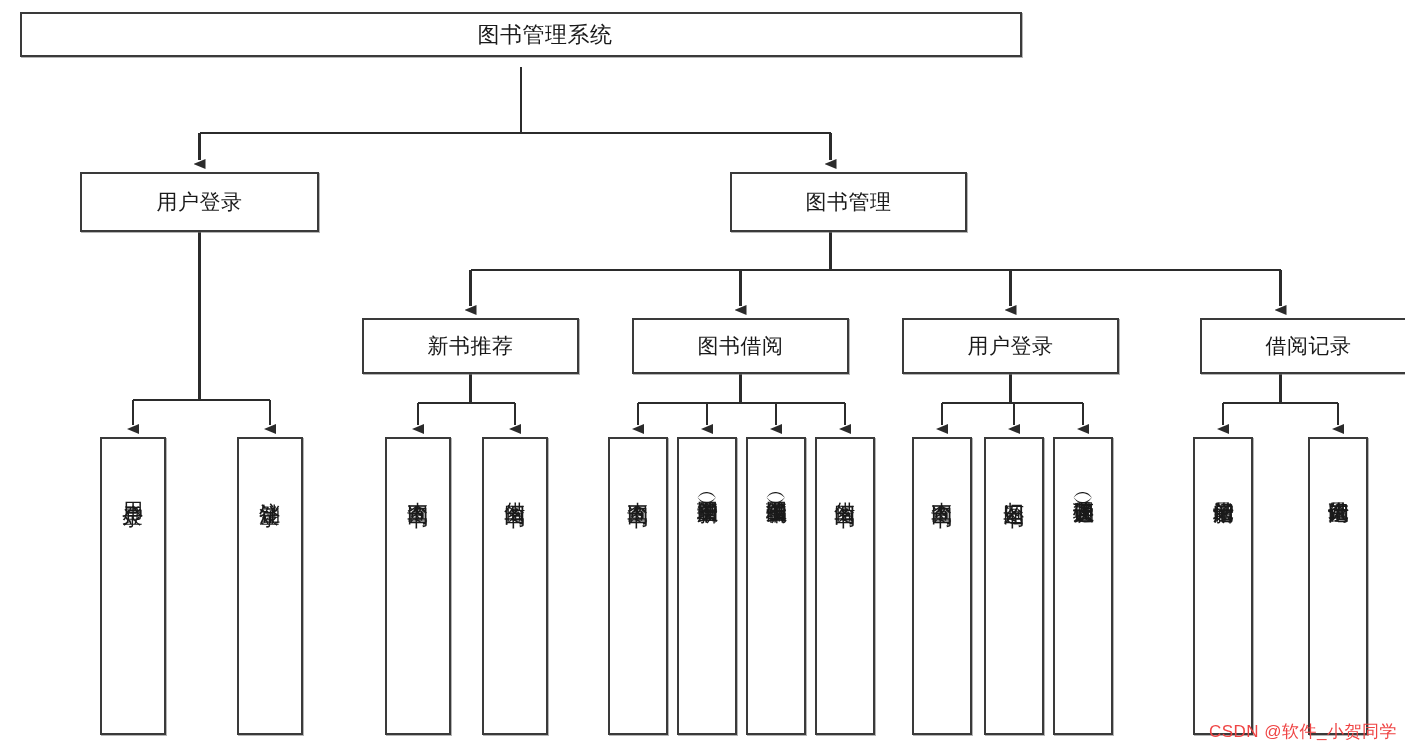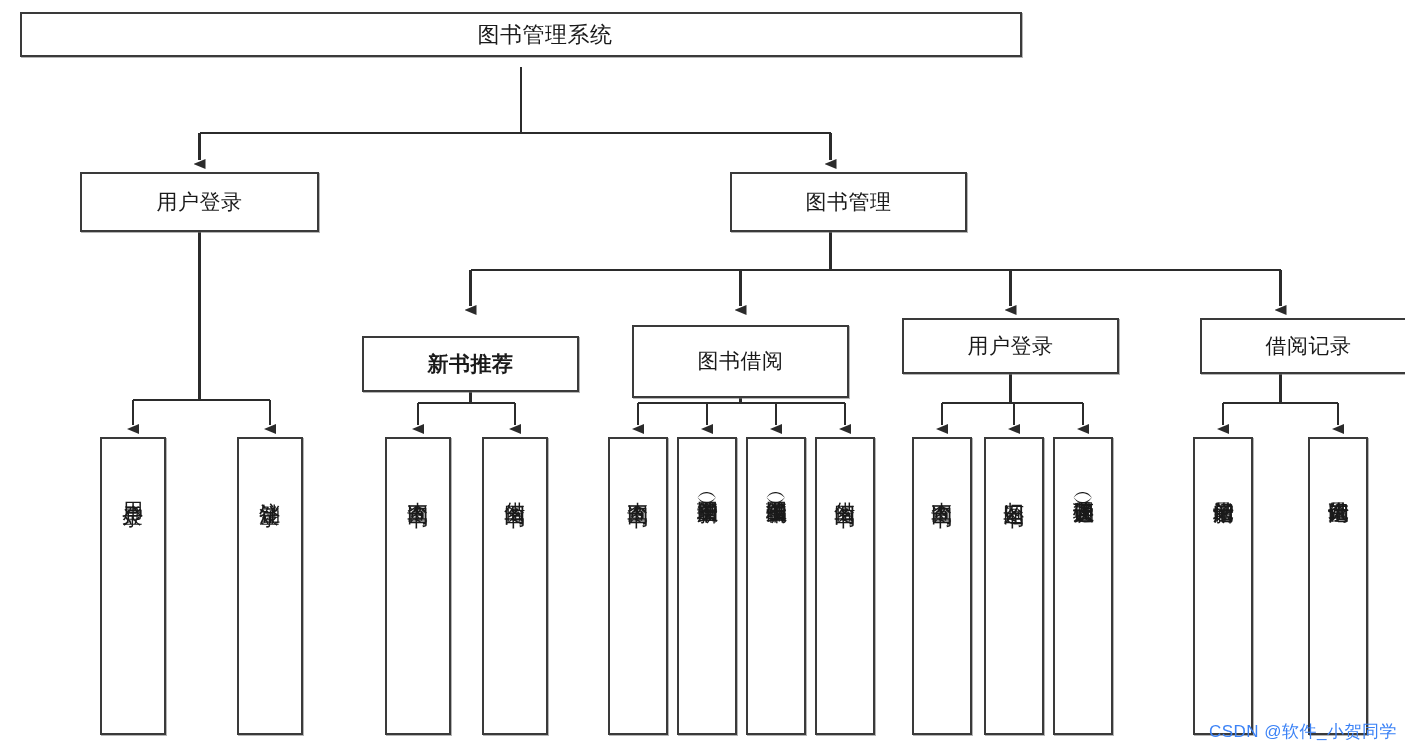--- a/index.html
+++ b/index.html
@@ -62,21 +62,21 @@
     letter-spacing: 0px;
   }
   .node.root .label {
     font-size: 22px;
   }
   #watermark {
     position: absolute;
     right: 8px;
     bottom: 4px;
     font-size: 17px;
-    color: #3b82f6;
+    color: #ef4444;
     letter-spacing: 0.5px;
     z-index: 5;
     white-space: nowrap;
   }
 </style>
 </head>
 <body>
 
 <div id="canvas">
 
@@ -126,24 +126,24 @@
   <div id="nodes">
       <div class="node root" style="left: 20px; top: 12px; width: 1002px; height: 45px; padding-left: 48px;">
         <span class="label">图书管理系统</span>
       </div>
       <div class="node" style="left: 80px; top: 172px; width: 239px; height: 60px;">
         <span class="label">用户登录</span>
       </div>
       <div class="node" style="left: 712px; top: 172px; width: 237px; height: 60px; margin-left: 18px;">
         <span class="label">图书管理</span>
       </div>
-      <div class="node" style="left: 362px; top: 336px; width: 217px; height: 56px; font-weight: bold;">
+      <div class="node" style="left: 362px; top: 318px; width: 217px; height: 56px;">
         <span class="label">新书推荐</span>
       </div>
-      <div class="node" style="left: 632px; top: 325px; width: 217px; height: 73px;">
+      <div class="node" style="left: 632px; top: 318px; width: 217px; height: 56px;">
         <span class="label">图书借阅</span>
       </div>
       <div class="node" style="left: 902px; top: 318px; width: 217px; height: 56px;">
         <span class="label">用户登录</span>
       </div>
       <div class="node" style="left: 1200px; top: 318px; width: 217px; height: 56px;">
         <span class="label">借阅记录</span>
       </div>
       <div class="node vertical" style="left: 100px; top: 437px; width: 66px; height: 298px;">
         <span class="label">用户登录</span>

